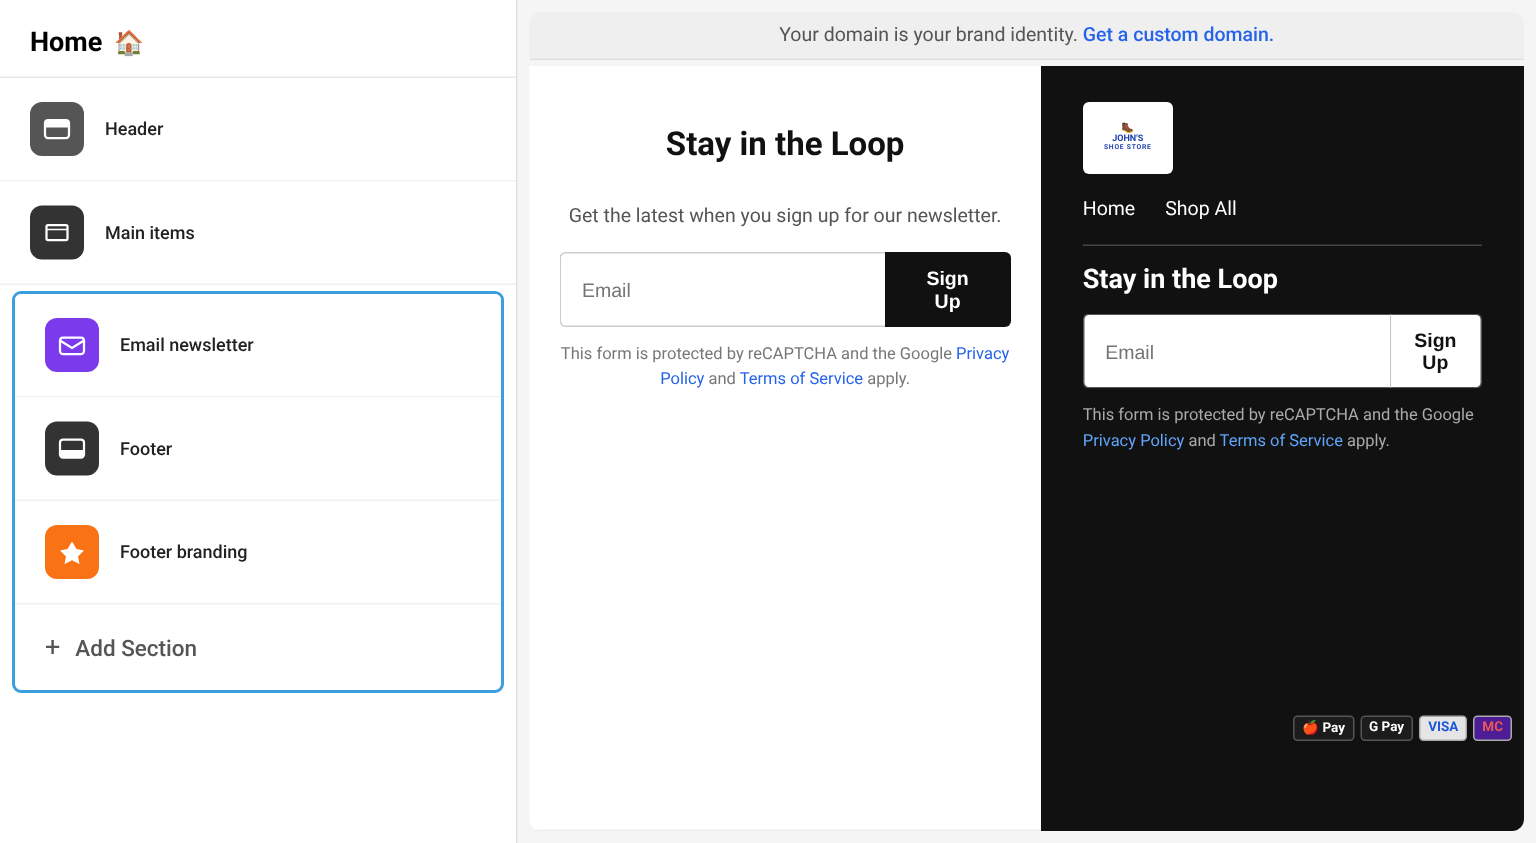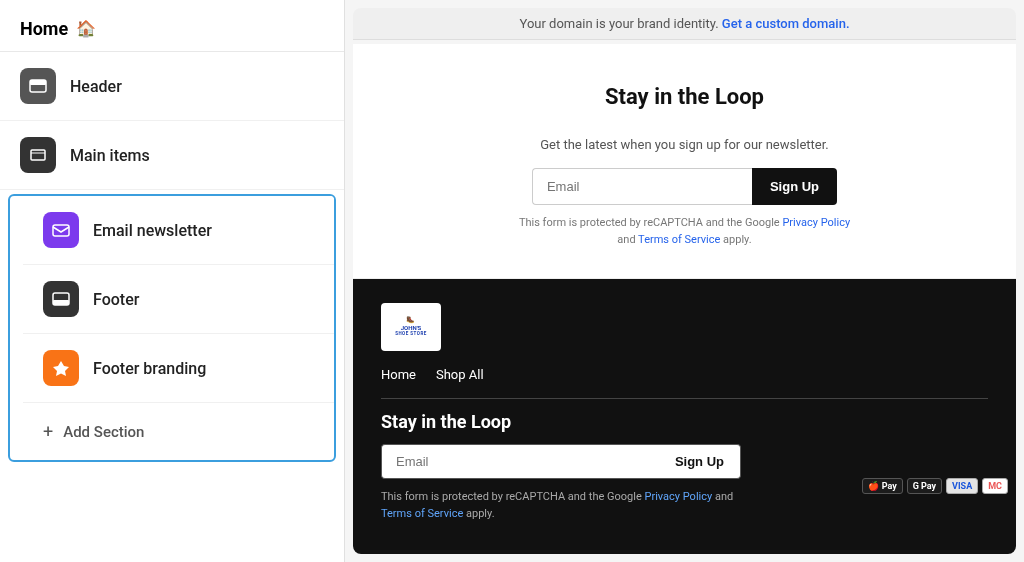--- a/index.html
+++ b/index.html
@@ -70,32 +70,31 @@
       color: #fff;
     }
 
     .icon-gray { background: #555; }
     .icon-dark { background: #333; }
     .icon-teal { background: #2cb67d; }
     .icon-purple { background: #7c3aed; }
     .icon-orange { background: #f97316; }
 
     .item-label {
-      font-size: 16px;
+      font-size: 12px;
       color: #222;
       font-weight: 500;
     }
 
     
     .selected-section {
       border: 2.5px solid #3b9ede;
       border-radius: 6px;
       margin: 4px 8px;
       background: #fff;
-      padding-left: 13px;
     }
 
     .selected-section .sidebar-item {
       border-bottom: 1px solid #f0f0f0;
     }
 
     .selected-section .sidebar-item:first-child {
       border-radius: 4px 4px 0 0;
     }
 
@@ -149,21 +148,21 @@
     }
 
     
     .preview-frame {
       flex: 1;
       margin: 0 8px 8px 8px;
       background: #fff;
       border-radius: 0 0 8px 8px;
       overflow: hidden;
       display: flex;
-      flex-direction: column;
+      flex-direction: row;
     }
 
     
     .newsletter-preview {
       background: #fff;
       padding: 40px 20px 30px 20px;
       text-align: center;
       border-bottom: 1px solid #eee;
     }
 
@@ -338,21 +337,21 @@
       border: 1px solid #555;
       border-radius: 3px;
       padding: 2px 5px;
       font-size: 9px;
       color: #fff;
       font-weight: 700;
     }
 
     .pay-gpay { color: #fff; }
     .pay-visa { color: #1a56db; background: #e5e5e5; border-color: #aaa; }
-    .pay-mc { color: #eb5757; background: #ffffff; border-color: #aaa; }
+    .pay-mc { color: #eb5757; background: #4c1d95; border-color: #aaa; }
   </style>
 </head>
 <body>
 
 <div class="sidebar">
   <div class="sidebar-header">
     <span>Home</span>
     <span class="home-icon">🏠</span>
   </div>
 

